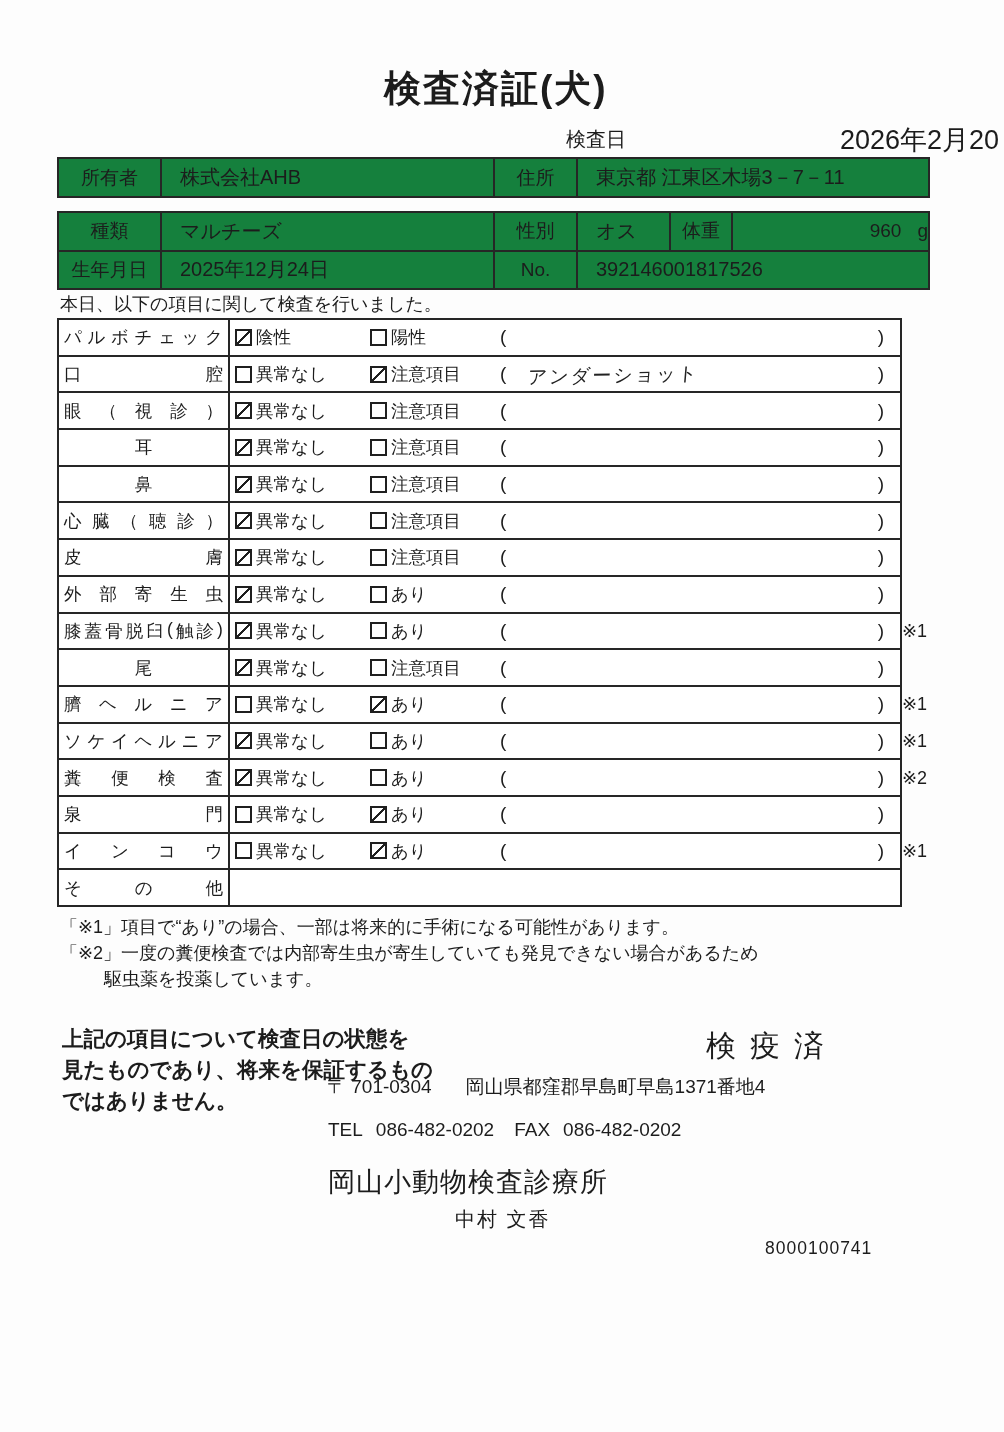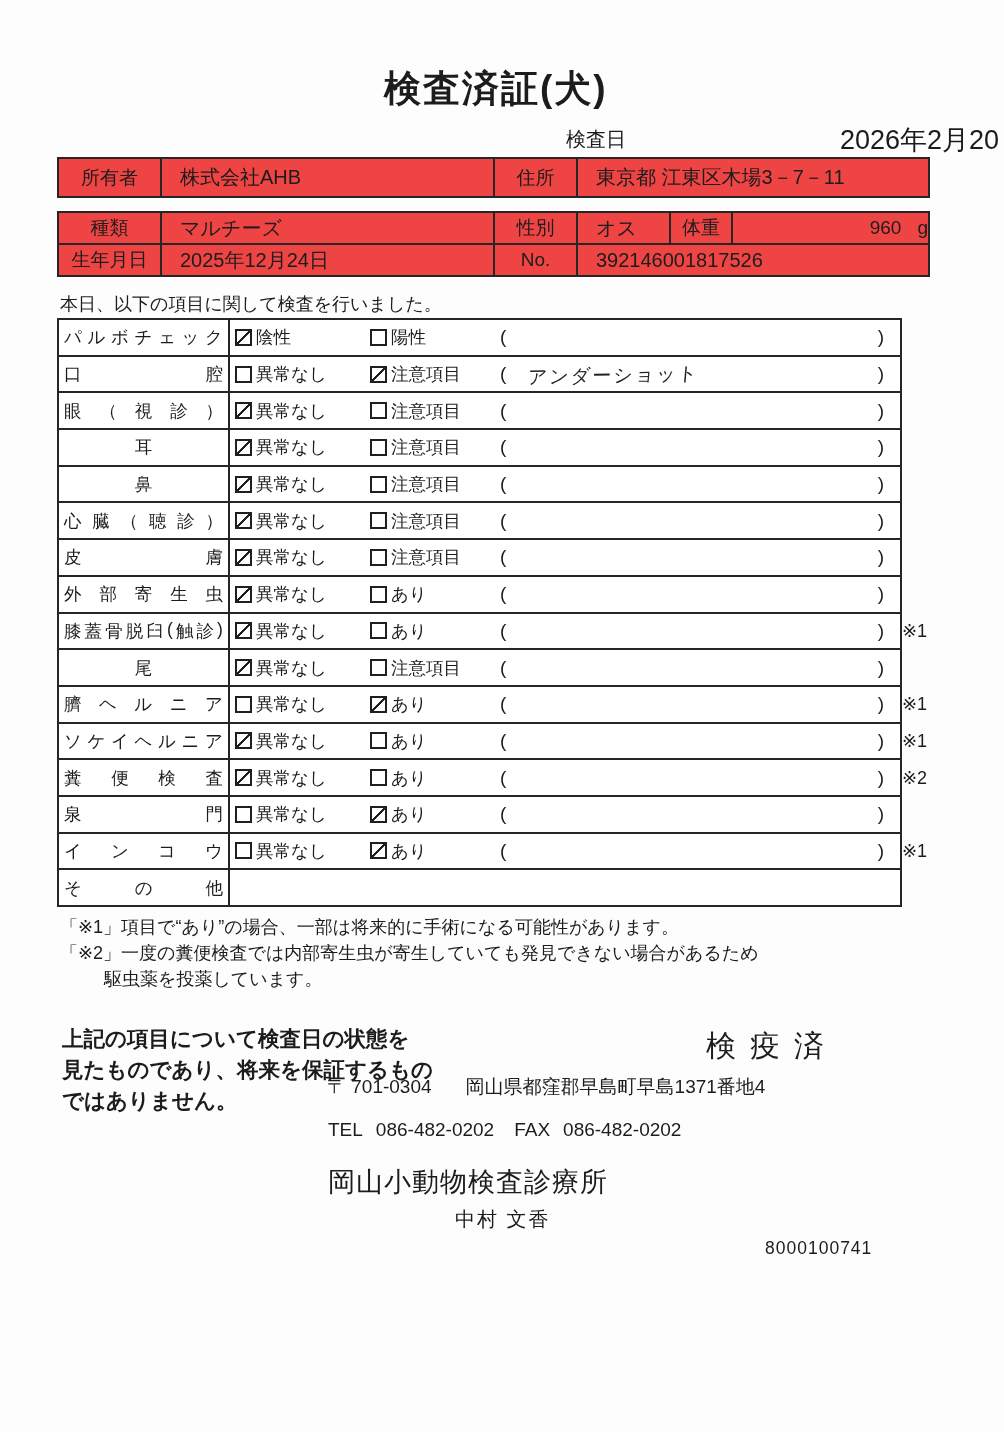--- a/index.html
+++ b/index.html
@@ -7,23 +7,23 @@
     width:1004px;height:1432px;position:relative;background:#fdfdfd;
     font-family:"Liberation Sans","DejaVu Sans",sans-serif;color:#1c1c1c;
     overflow:hidden;
   }
   .abs{position:absolute;}
   
   .doc-title{left:384px;top:64px;font-size:37px;font-weight:bold;letter-spacing:2px;}
   .insp-label{left:566px;top:126px;font-size:20px;}
   .insp-value{left:804px;top:122px;font-size:27px;margin-left:36px;}
   
-  .infobox{border:2px solid #262626;box-sizing:border-box;background:#ef4444;}
+  .infobox{border:2px solid #262626;box-sizing:border-box;background:#15803d;}
   .owner-box{left:57px;top:157px;width:873px;height:41px;display:grid;grid-template-columns:101px 333px 83px 1fr;}
-  .pet-box{left:57px;top:211px;width:873px;height:66px;display:flex;flex-direction:column;}
+  .pet-box{left:57px;top:211px;width:873px;height:79px;display:flex;flex-direction:column;}
   .pet-row{flex:1;display:grid;}
   .pet-row.r1{grid-template-columns:101px 333px 83px 93px 62px 1fr;}
   .pet-row.r2{grid-template-columns:101px 333px 83px 1fr;border-top:2px solid #262626;}
   .cell{display:flex;align-items:center;box-sizing:border-box;font-size:19px;}
   .cell.lbl{justify-content:center;}
   .cell.val{padding-left:18px;font-size:20px;}
   .cell.bL{border-left:2px solid #262626;}
   .cell.weight{justify-content:flex-end;gap:16px;}
   
   .intro{left:60px;top:292px;font-size:18px;}

